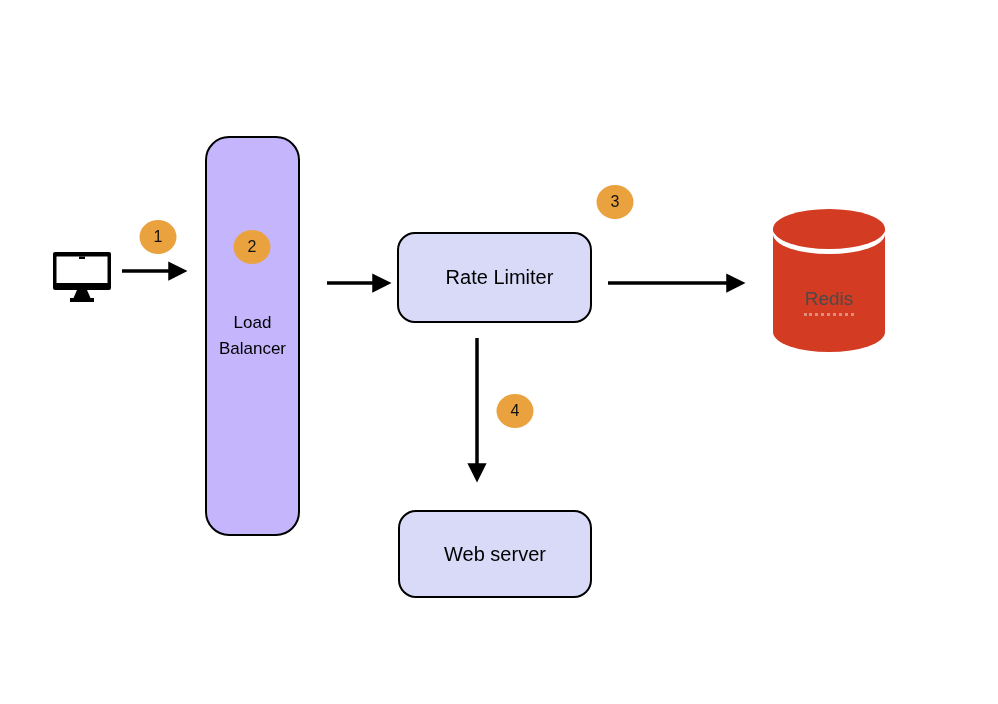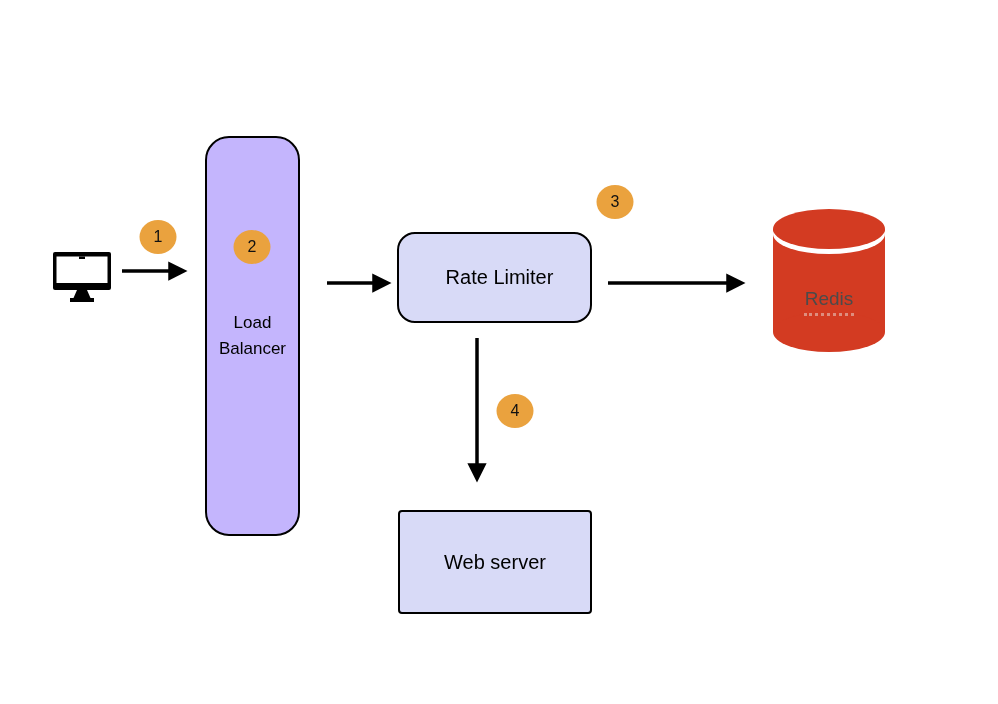--- a/index.html
+++ b/index.html
@@ -54,22 +54,22 @@
   }
   .node-rate-limiter {
     left: 397px; top: 232px;
     width: 195px; height: 91px;
     border-radius: 18px;
     font-size: 20px;
     padding-left: 10px;
   }
   .node-web-server {
     left: 398px; top: 510px;
-    width: 194px; height: 104px;
-    border-radius: 4px;
+    width: 194px; height: 88px;
+    border-radius: 18px;
     font-size: 20px;
   }
 
   .badge {
     position: absolute;
     width: 37px; height: 34px;
     border-radius: 50%;
     background: var(--badge-orange);
     display: flex;
     align-items: center;

